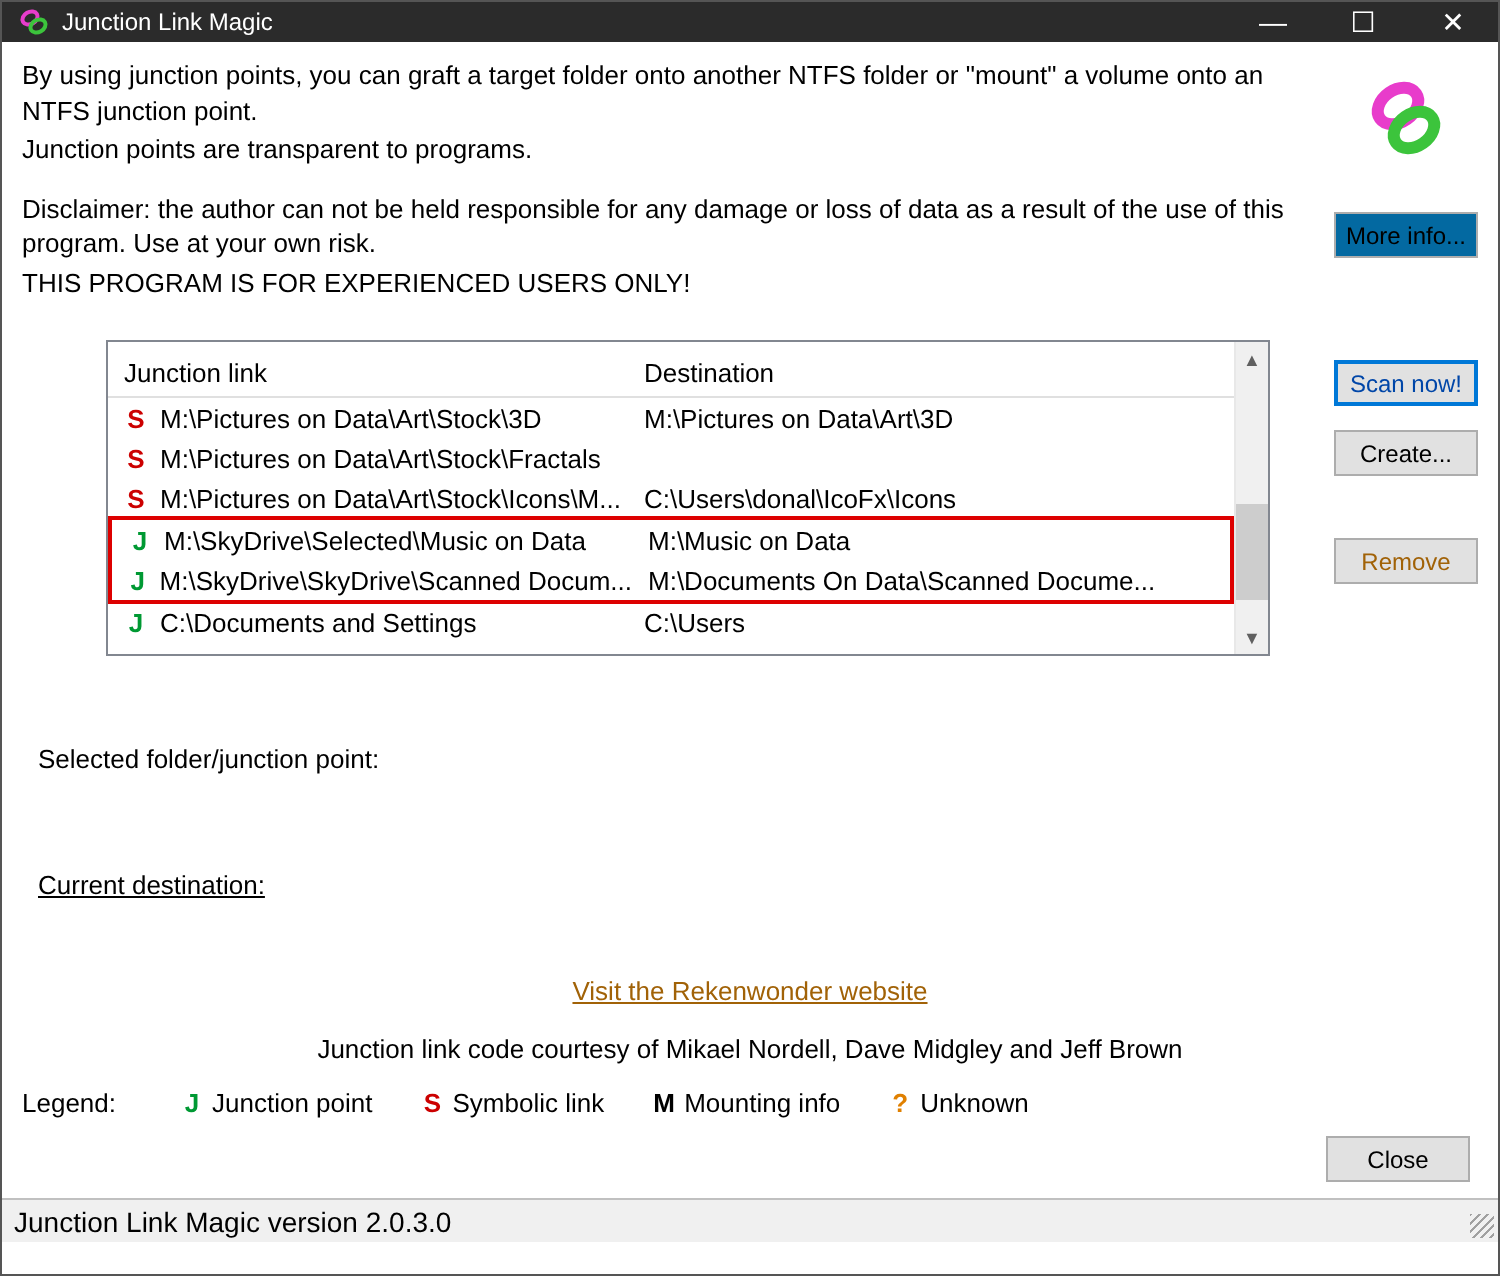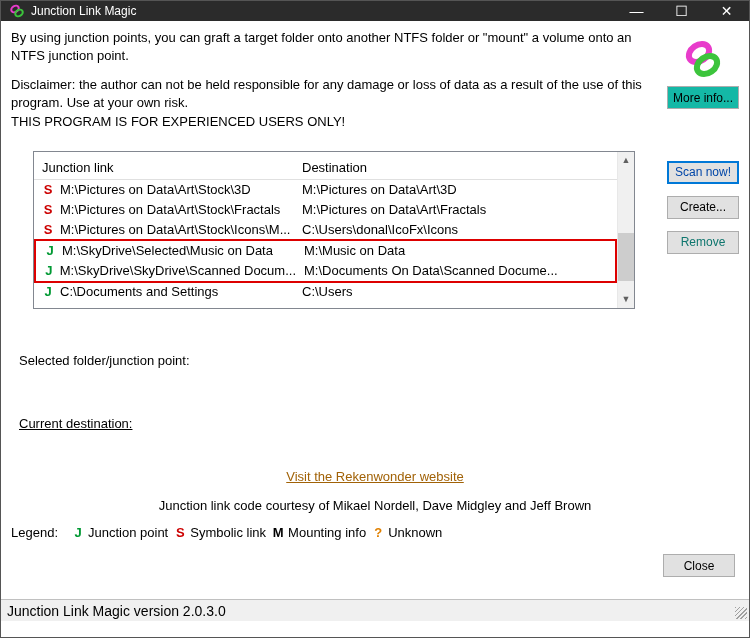--- a/index.html
+++ b/index.html
@@ -8,28 +8,28 @@
 .titlebar-icon { width: 16px; height: 16px; margin-right: 6px; }
 .titlebar-title { flex: 1; font-size: 12px; }
 .titlebar-btns { display: flex; }
 .titlebar-btn { width: 45px; height: 30px; display: flex; align-items: center; justify-content: center; color: #fff; font-size: 14px; font-family: Arial; }
 .client { padding: 8px 10px 4px 10px; position: relative; height: calc(100% - 58px); }
 .top-row { display: flex; gap: 10px; }
 .intro { flex: 1; font-size: 13px; line-height: 1.35; }
 .intro p { margin-bottom: 2px; }
 .logo-col { width: 72px; display: flex; flex-direction: column; align-items: center; }
 .logo { margin-top: 6px; }
-.more-info { width: 72px; height: 23px; margin-top: 0; background: #14b8a6; border: 1px solid #adadad; font-size: 12px; font-family: inherit; }
+.more-info { width: 72px; height: 23px; margin-top: 20px; background: #0369a1; border: 1px solid #adadad; font-size: 12px; font-family: inherit; }
 .main-row { display: flex; margin-top: 18px; gap: 32px; }
 .list-col { flex: 1; margin-left: 22px; }
 .btn-col { width: 72px; display: flex; flex-direction: column; gap: 12px; padding-top: 10px; }
 .side-btn { width: 72px; height: 23px; background: #e1e1e1; border: 1px solid #adadad; font-size: 12px; font-family: inherit; }
 .side-btn.primary { border: 2px solid #0078d7; color: #0046a8; }
-.side-btn:disabled { color: #0f766e; }
-.listview { border: 1px solid #828790; background: #fff; height: 158px; display: flex; }
+.side-btn:disabled { color: #a16207; margin-top: 19px; }
+.listview { border: 1px solid #828790; background: #fff; height: 158px; display: flex; margin-left: 20px; }
 .list-body { flex: 1; overflow: hidden; }
 .list-header { display: flex; border-bottom: 1px solid #e0e0e0; background: #fff; height: 28px; align-items: flex-end; padding-bottom: 4px; }
 .list-header .col1 { width: 260px; padding-left: 8px; font-size: 13px; }
 .list-header .col2 { flex: 1; padding-left: 8px; font-size: 13px; }
 .list-rows { }
 .list-row { display: flex; height: 20px; align-items: center; font-size: 13px; }
 .list-row .col1 { width: 260px; padding-left: 8px; display: flex; align-items: center; gap: 6px; white-space: nowrap; overflow: hidden; }
 .list-row .col2 { flex: 1; padding-left: 8px; white-space: nowrap; overflow: hidden; }
 .type-badge { font-weight: bold; width: 12px; display: inline-block; text-align: center; font-family: Arial; }
 .type-J { color: #009933; }
@@ -40,24 +40,24 @@
 .scrollbar-v { width: 17px; background: #f0f0f0; display: flex; flex-direction: column; border-left: 1px solid #e8e8e8; }
 .scroll-arrow { height: 17px; display: flex; align-items: center; justify-content: center; color: #606060; font-size: 9px; }
 .scroll-track { flex: 1; }
 .scroll-thumb { background: #cdcdcd; height: 48px; margin-top: 64px; }
 .info-line { font-size: 13px; margin-top: 4px; }
 .sel-line { margin-top: 44px; margin-left: 8px; }
 .dest-line { margin-top: 48px; margin-left: 8px; text-decoration: underline; }
 .center { text-align: center; }
 .weblink { color: #a16207; text-decoration: underline; margin-top: 38px; display: block; font-size: 13px; }
 .courtesy { margin-top: 14px; font-size: 13px; }
-.legend-row { display: flex; align-items: center; gap: 6px; margin-top: 12px; }
+.legend-row { display: flex; align-items: center; gap: 24px; margin-top: 12px; }
 .legend-label { font-size: 13px; margin-right: 8px; }
 .legend-item { display: flex; align-items: center; gap: 4px; font-size: 13px; }
-.close-row { position: absolute; right: 14px; bottom: 22px; }
+.close-row { position: absolute; right: 14px; bottom: 8px; }
 .close-btn { width: 72px; height: 23px; background: #e1e1e1; border: 1px solid #adadad; font-size: 12px; font-family: inherit; }
 .statusbar { height: 22px; border-top: 1px solid #c0c0c0; background: #f0f0f0; display: flex; align-items: center; padding-left: 6px; font-size: 14px; position: relative; }
 .statusbar::after { content: ""; position: absolute; right: 2px; bottom: 2px; width: 12px; height: 12px; background: repeating-linear-gradient(135deg,#a0a0a0 0 1px, transparent 1px 3px); }
 </style>
 </head>
 <body>
 
 <div class="titlebar">
   <span class="titlebar-icon">
     <svg width="16" height="16" viewBox="0 0 16 16">
@@ -72,20 +72,21 @@
     <div class="titlebar-btn">—</div>
     <div class="titlebar-btn">☐</div>
     <div class="titlebar-btn">✕</div>
   </div>
 </div>
 
 <div class="client">
   <div class="top-row">
     <div class="intro">
       <p>By using junction points, you can graft a target folder onto another NTFS folder or "mount" a volume onto an NTFS junction point.</p>
+      <p>Junction points are transparent to programs.</p>
       <p style="margin-top:12px">Disclaimer: the author can not be held responsible for any damage or loss of data as a result of the use of this program. Use at your own risk.</p>
       <p>THIS PROGRAM IS FOR EXPERIENCED USERS ONLY!</p>
     </div>
     <div class="logo-col">
       <span class="logo">
         <svg width="48" height="48" viewBox="0 0 48 48">
             <g fill="none" stroke-width="6">
               <ellipse cx="20" cy="18" rx="11" ry="8" stroke="#e83ccb" transform="rotate(-35 20 18)"></ellipse>
               <ellipse cx="28" cy="30" rx="11" ry="8" stroke="#3cc43c" transform="rotate(-35 28 30)"></ellipse>
             </g>
@@ -109,21 +110,20 @@
                   <span class="type-badge type-S">S</span>
                   <span>M:\Pictures on Data\Art\Stock\3D</span>
                 </div>
               <div class="col2">M:\Pictures on Data\Art\3D</div>
             </div>
             <div class="list-row">
               <div class="col1">
                   <span class="type-badge type-S">S</span>
                   <span>M:\Pictures on Data\Art\Stock\Fractals</span>
                 </div>
-              <div class="col2">M:\Pictures on Data\Art\Fractals</div>
             </div>
             <div class="list-row">
               <div class="col1">
                   <span class="type-badge type-S">S</span>
                   <span>M:\Pictures on Data\Art\Stock\Icons\M...</span>
                 </div>
               <div class="col2">C:\Users\donal\IcoFx\Icons</div>
             </div>
             <div class="highlight-box">
               <div class="list-row">

